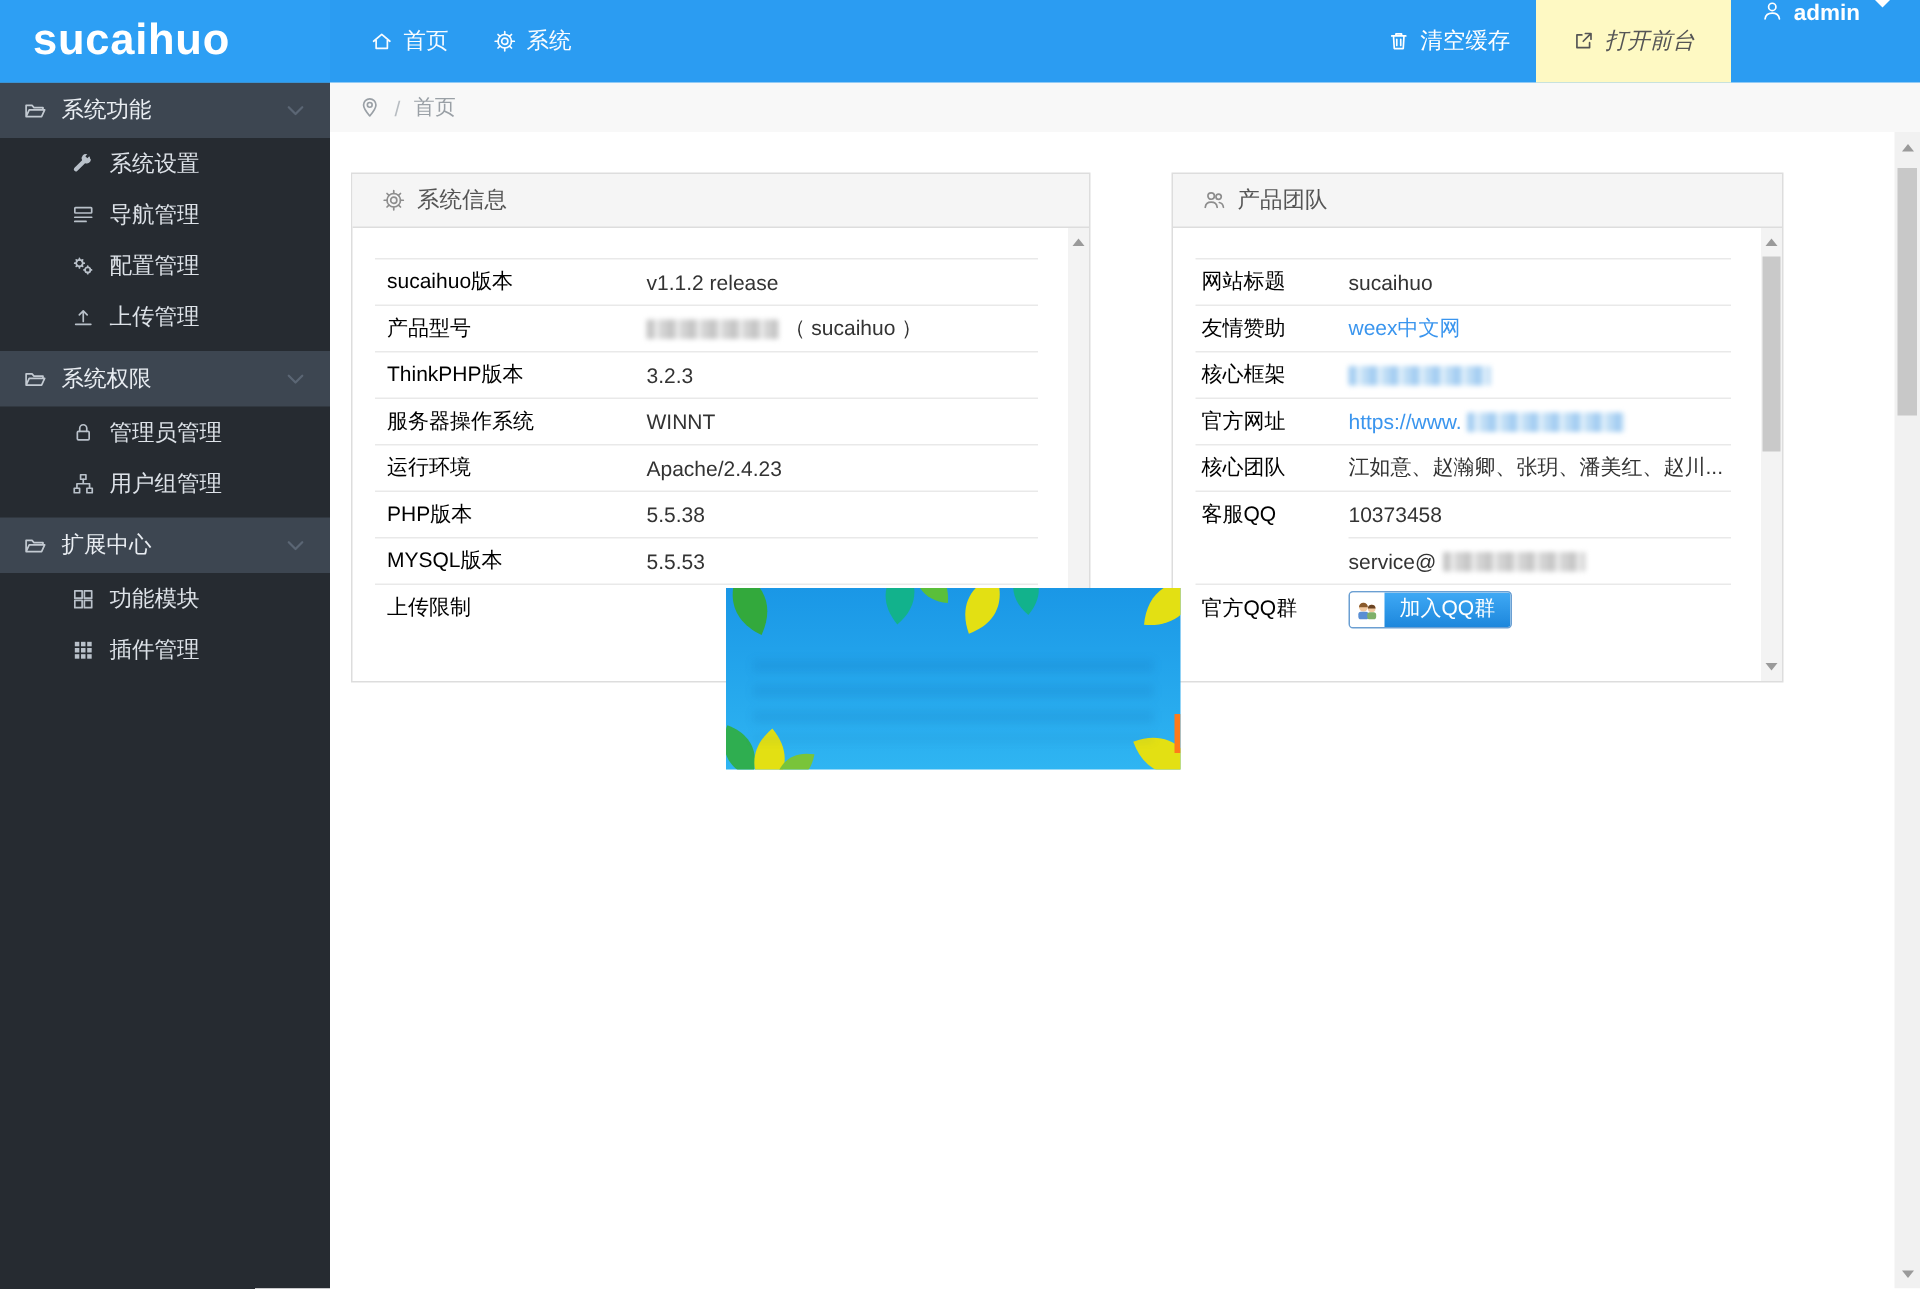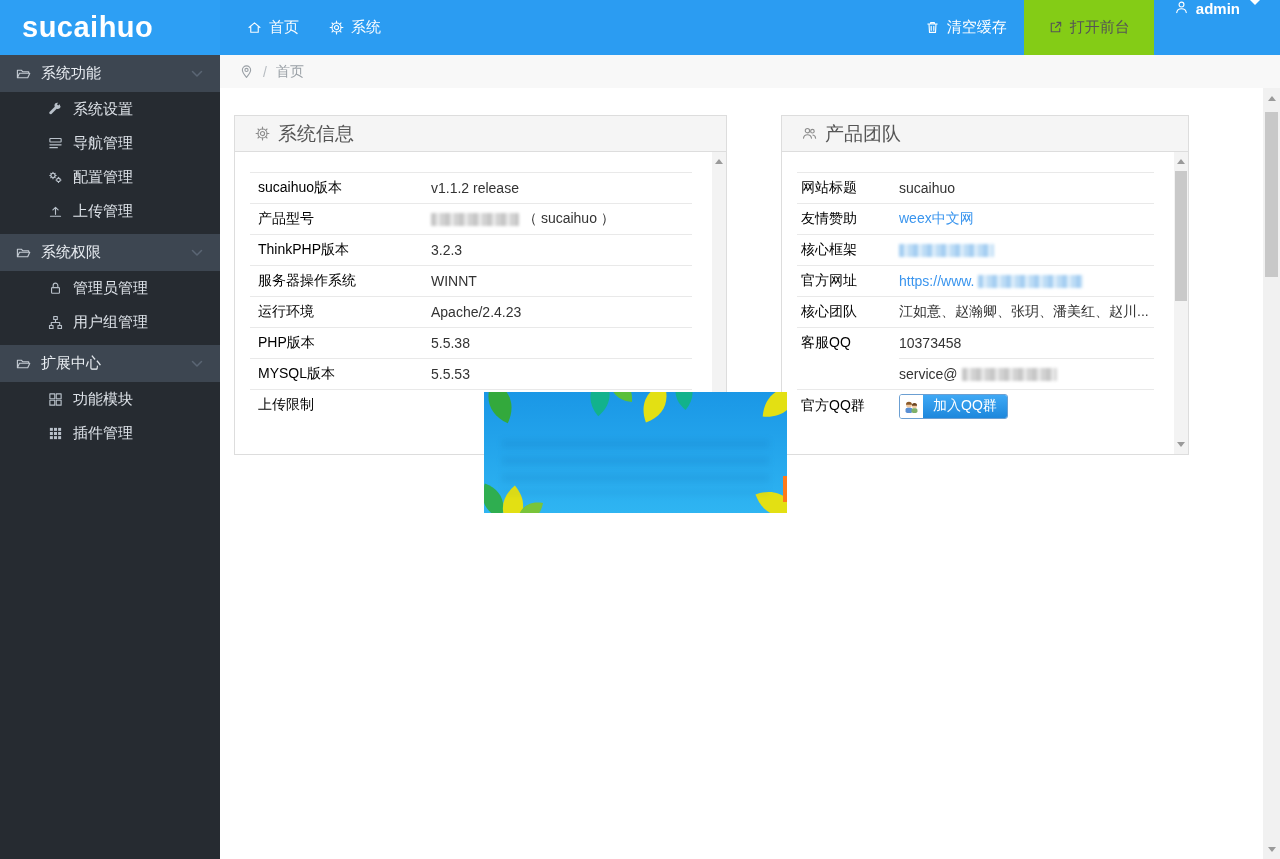--- a/index.html
+++ b/index.html
@@ -12,21 +12,21 @@
   .leafi { fill:currentColor; stroke:none; position:absolute; }
 
   
   .topbar { position:absolute; left:0; top:0; width:1280px; height:55px; background:var(--accent,#2b9cf2); display:flex; align-items:stretch; z-index:20; }
   .logo-block { width:220px; background:var(--accent_logo,#2d9ff4); display:flex; align-items:center; padding-left:22px; }
   .logo-text { color:#fff; font-size:29px; font-weight:bold; letter-spacing:.5px; }
   .topnav { display:flex; align-items:stretch; margin-left:12px; }
   .topnav-item { display:flex; align-items:center; gap:7px; padding:0 15px; color:rgba(255,255,255,.97); font-size:15px; cursor:pointer; }
   .topbar-right { margin-left:auto; display:flex; align-items:stretch; }
   .topbar-btn { display:flex; align-items:center; gap:7px; padding:0 17px; color:#fff; font-size:15px; cursor:pointer; }
-  .topbar-btn.active-tab { background:#84cc16; color:#555; padding:0 24px; }
+  .topbar-btn.active-tab { background:#fef9c3; color:#555; padding:0 24px;font-style:italic; }
   .topbar-user { display:flex; align-items:flex-start; gap:7px; padding:0 20px; color:#fff; font-size:15px; font-weight:bold; cursor:pointer; }
   .caret { width:0; height:0; border-left:5px solid transparent; border-right:5px solid transparent; border-top:5px solid #fff; margin-left:3px; }
 
   
   .sidebar { position:absolute; left:0; top:55px; width:220px; height:804px; background:var(--sidebar_bg,#262b31); z-index:10; }
   .sgroup { height:37px; background:var(--sidebar_group_bg,#3d4651); display:flex; align-items:center; padding:0 16px; color:#e9edf2; font-size:15px; cursor:pointer; }
   .sgroup .gico { color:#c3cad2; margin-right:10px; display:flex; }
   .sgroup .chev { margin-left:auto; color:#5b6674; display:flex; }
   .sitems { padding:0 0 6px 0; }
   .sitem { height:34px; display:flex; align-items:center; padding-left:48px; color:#dde2e8; font-size:15px; cursor:pointer; }
@@ -37,21 +37,21 @@
   .breadcrumb { height:33px; background:#f8f8f8; display:flex; align-items:center; gap:9px; padding-left:19px; color:#9aa0a6; font-size:14px; }
   .breadcrumb .bico { display:flex; color:#9aa0a6; }
   .breadcrumb .sep { color:#b7bcc1; }
   .bc-link { color:#9aa0a6; cursor:pointer; }
   .main { position:absolute; left:0; top:33px; right:0; bottom:0; background:#fff; }
 
   
   .panel { position:absolute; top:27px; height:340px; border:1px solid #ddd; background:#fff; }
   .panel-system { left:14px; width:493px; }
   .panel-team { left:561px; width:408px; }
-  .phead { height:36px; background:var(--panel_header_bg,#f5f5f5); border-bottom:1px solid #ddd; display:flex; align-items:center; gap:8px; padding-left:20px; color:#555; font-size:19px; }
+  .phead { height:36px; background:var(--panel_header_bg,#f5f5f5); border-bottom:1px solid #ddd; display:flex; align-items:center; gap:8px; padding-left:20px; color:#555; font-size:15px; }
   .phead .pico { color:#8d8d8d; display:flex; }
   .pbody { position:relative; height:302px; overflow:hidden; }
   .ptable { padding:20px 34px 0 15px; }
   .rowline { display:flex; align-items:center; min-height:31px; border-top:1px solid #e9e9e9; font-size:14px; }
   .lab { flex:0 0 181px; padding-left:8px; color:#000000; }
   .panel-team .lab { flex:0 0 102px; padding-left:4px; }
   .val { flex:1; color:#333; display:flex; align-items:center; gap:4px; }
   .val a { color:var(--link,#3a95ee); text-decoration:none; cursor:pointer; }
   .rowline.qq-row { min-height:33px; }
   .rowline.noline { border-top:none; min-height:31px; align-items:stretch; }

